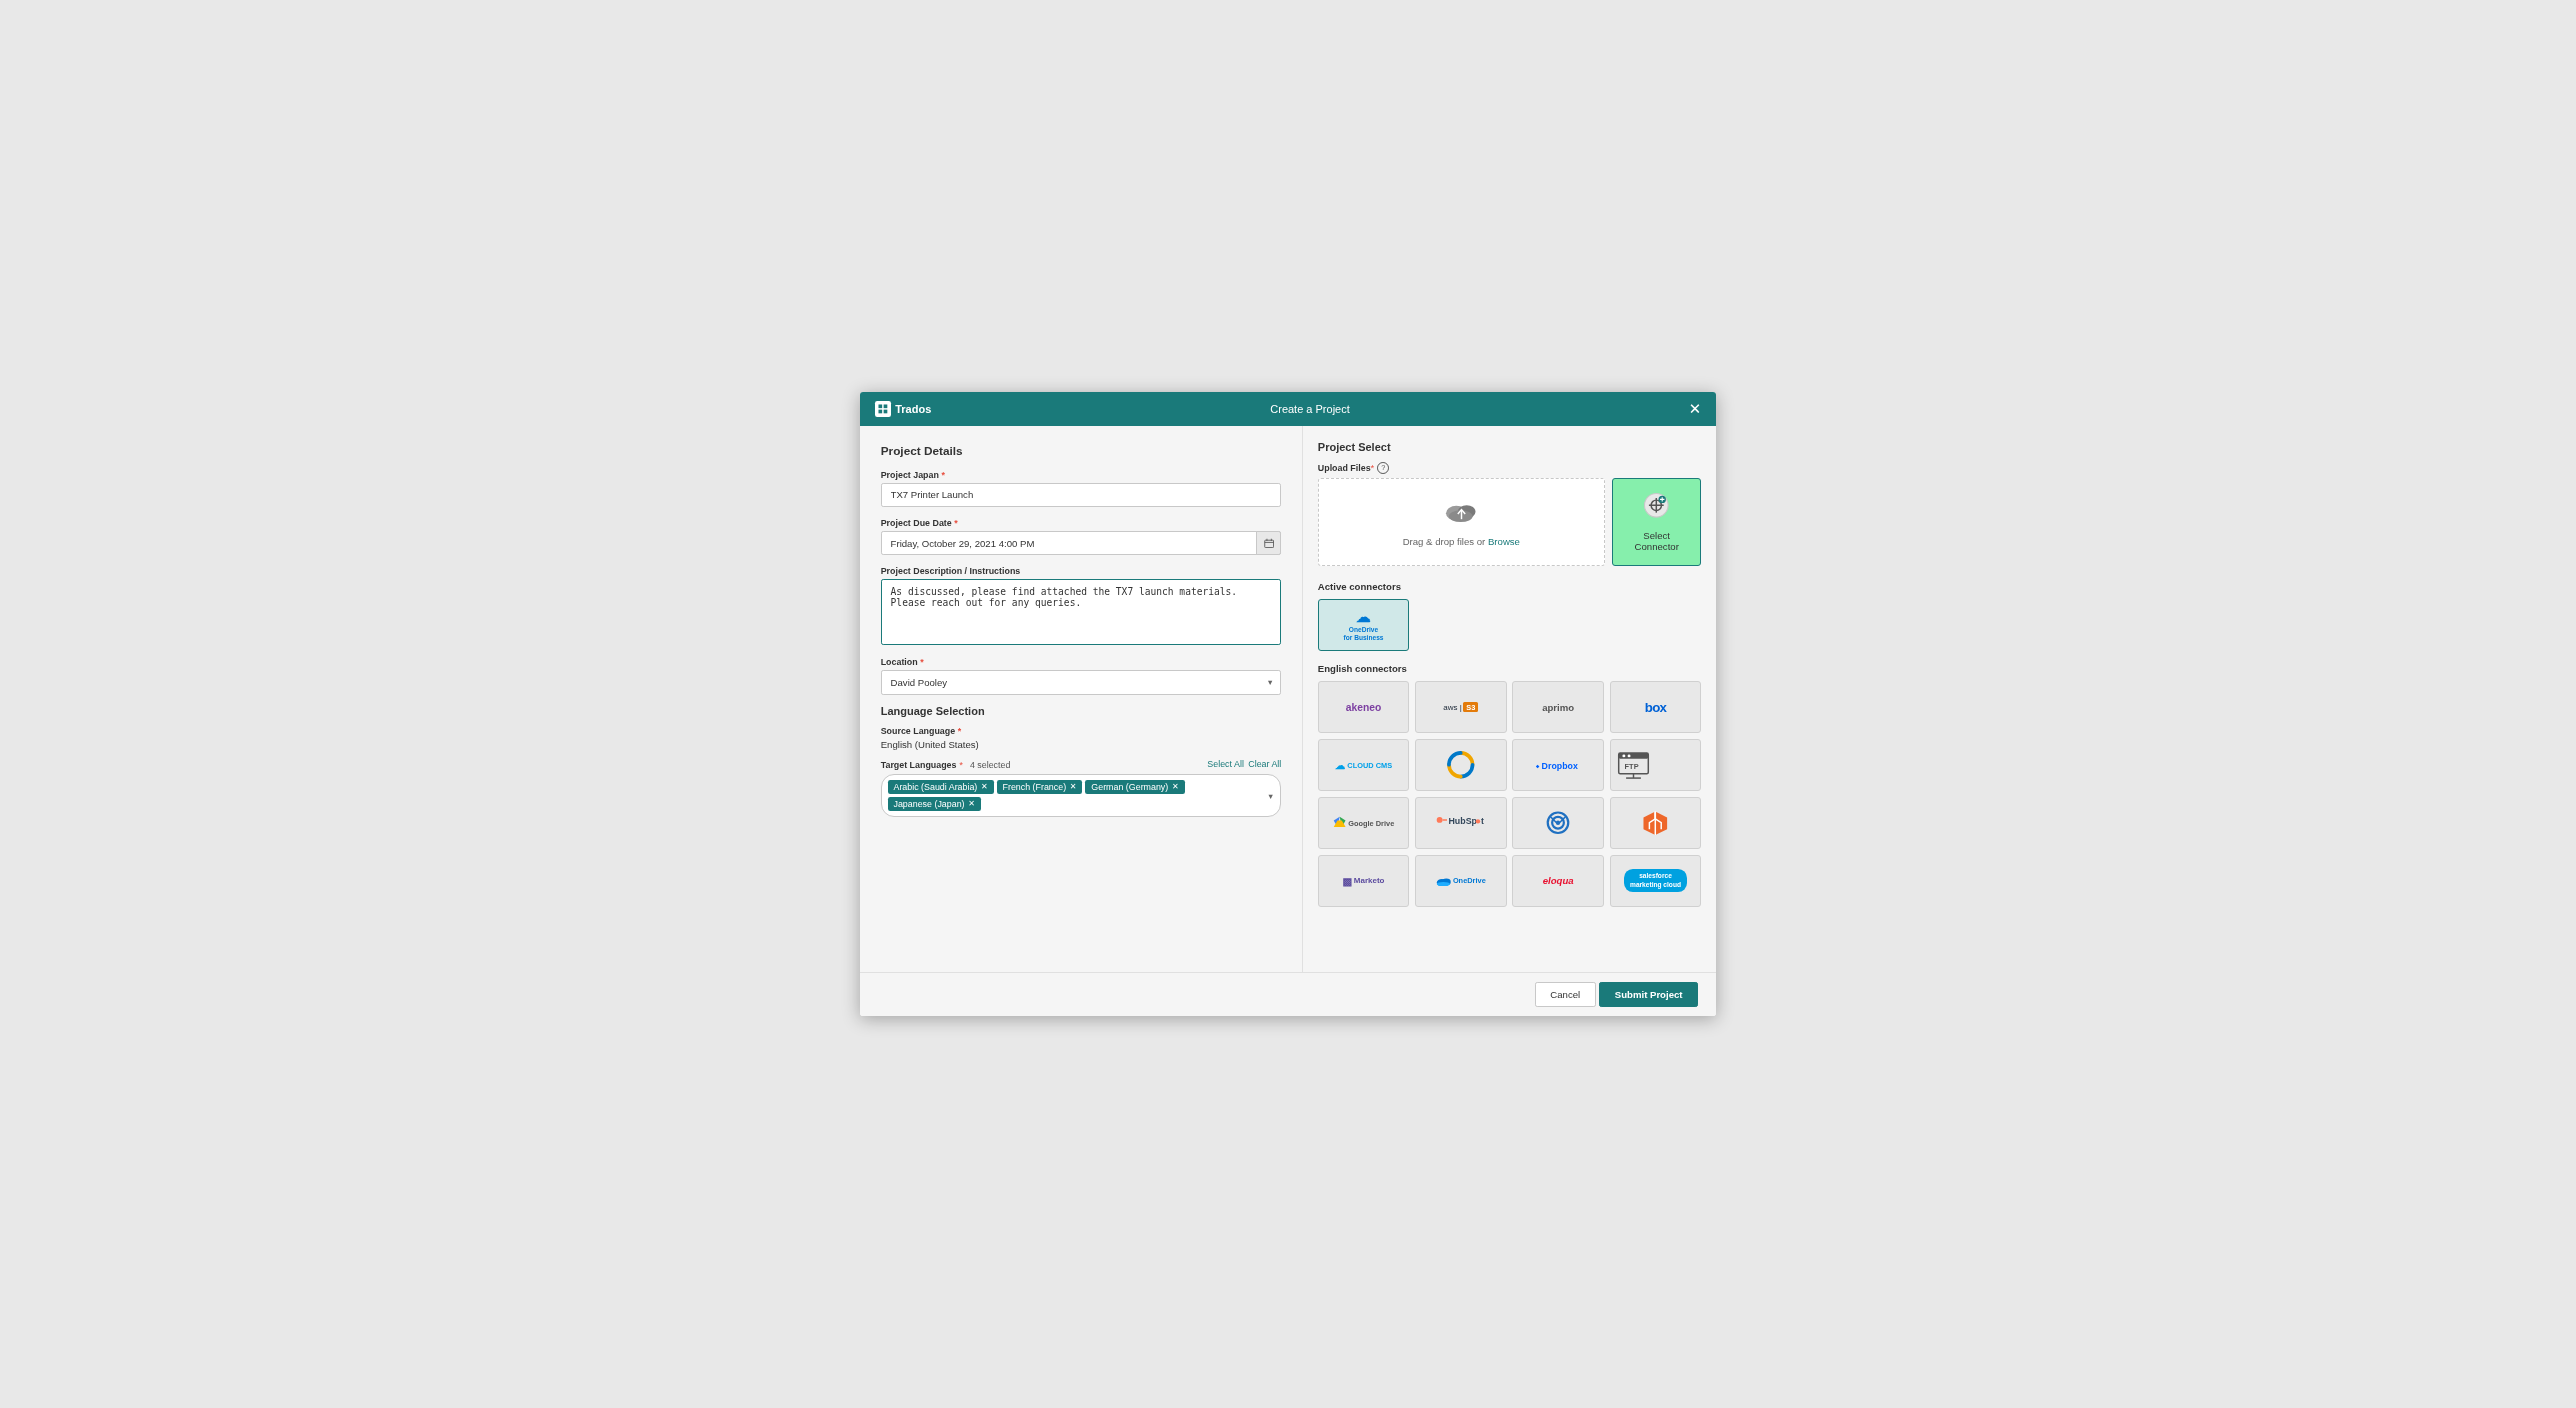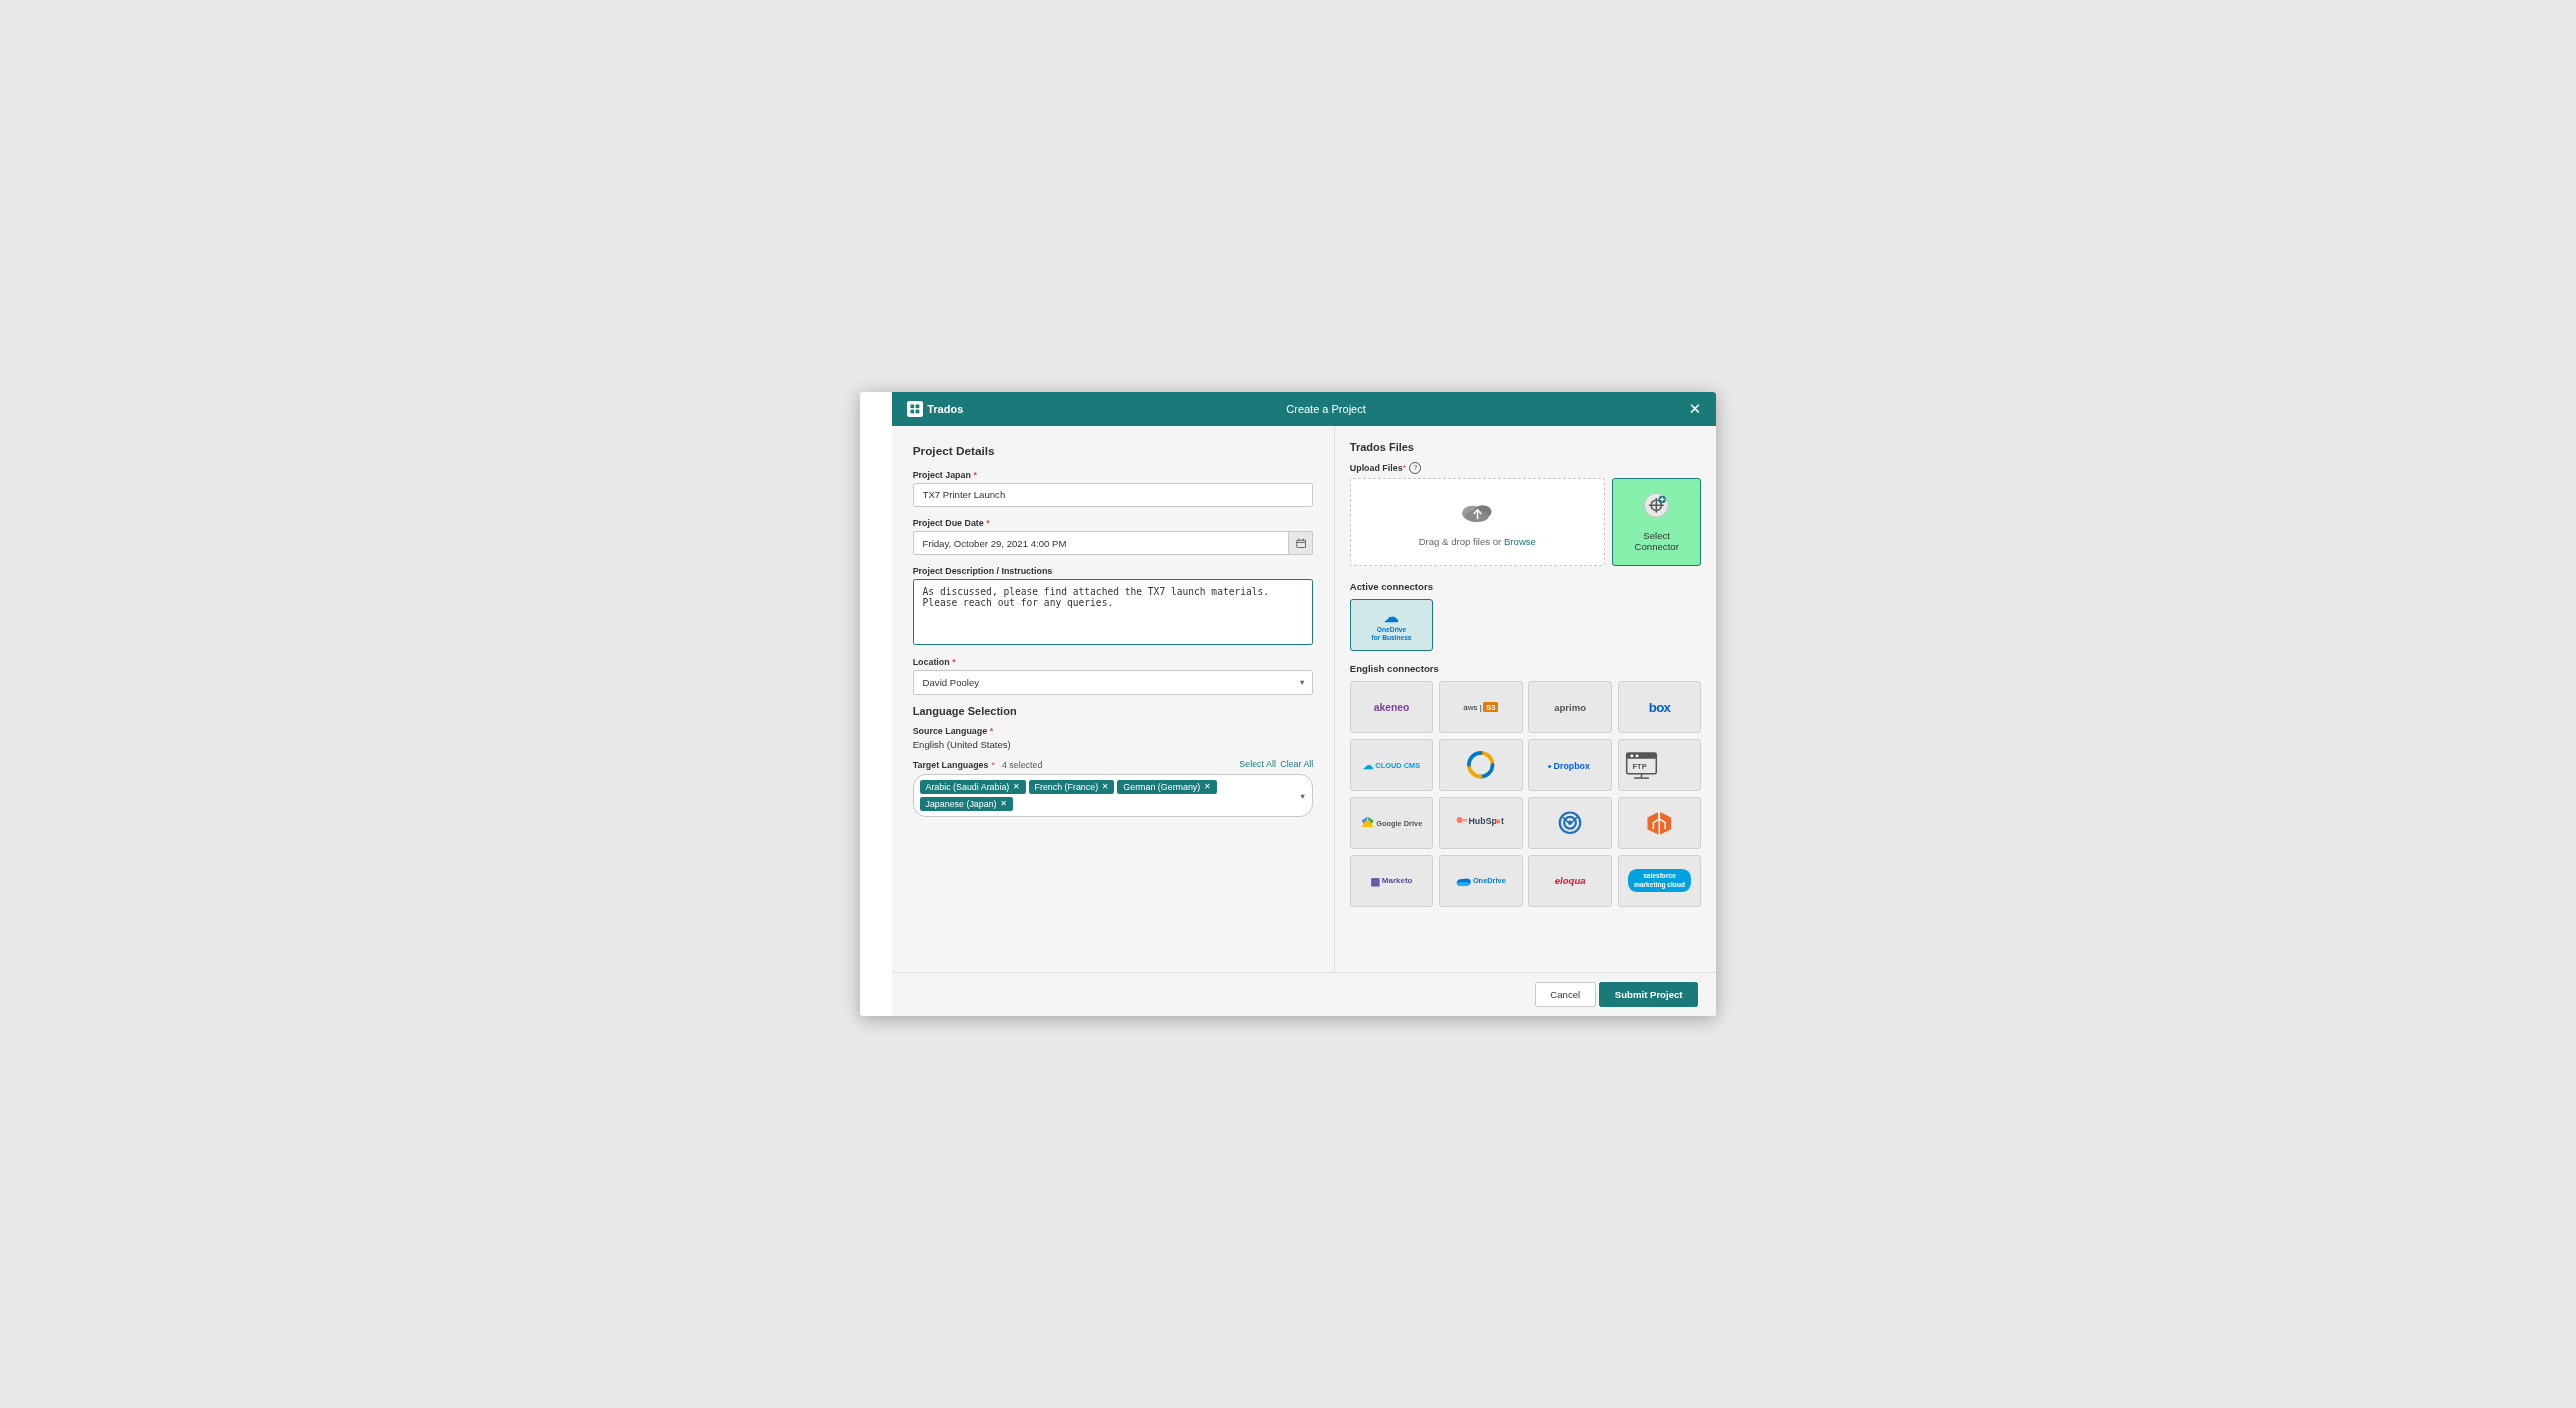--- a/index.html
+++ b/index.html
@@ -11,21 +11,20 @@
       justify-content: center;
       min-height: 100vh;
       font-size: 9.6px;
     }
     .modal-overlay {
       width: 856px;
       background: #fff;
       border-radius: 3px;
       overflow: hidden;
       box-shadow: 0 3px 17.7px rgba(0,0,0,0.3);
-      padding-left: 32px;
     }
     .modal-header {
       background: #1a7a7a;
       color: #fff;
       display: flex;
       align-items: center;
       justify-content: space-between;
       padding: 8.9px 14.8px;
     }
     .modal-header-left {
@@ -547,21 +546,21 @@
             <span>Japanese (Japan)</span>
             <button class="tag-remove">✕</button>
           </div>
           <span class="tag-dropdown-arrow">▼</span>
         </div>
       </div>
 
     </div>
 
     <div class="right-panel">
-      <div class="right-section-title">Trados Files</div>
+      <div class="right-section-title">Project Select</div>
 
       <div style="display:flex; align-items:center; margin-bottom:4.4px;">
         <span style="font-size:8.9px; font-weight:600; color:#333;">Upload Files</span>
         <span class="required"> *</span>
         <span class="help-icon">?</span>
       </div>
 
       <div class="upload-area-row">
         <div class="upload-dropzone">
           <div class="cloud-icon">

